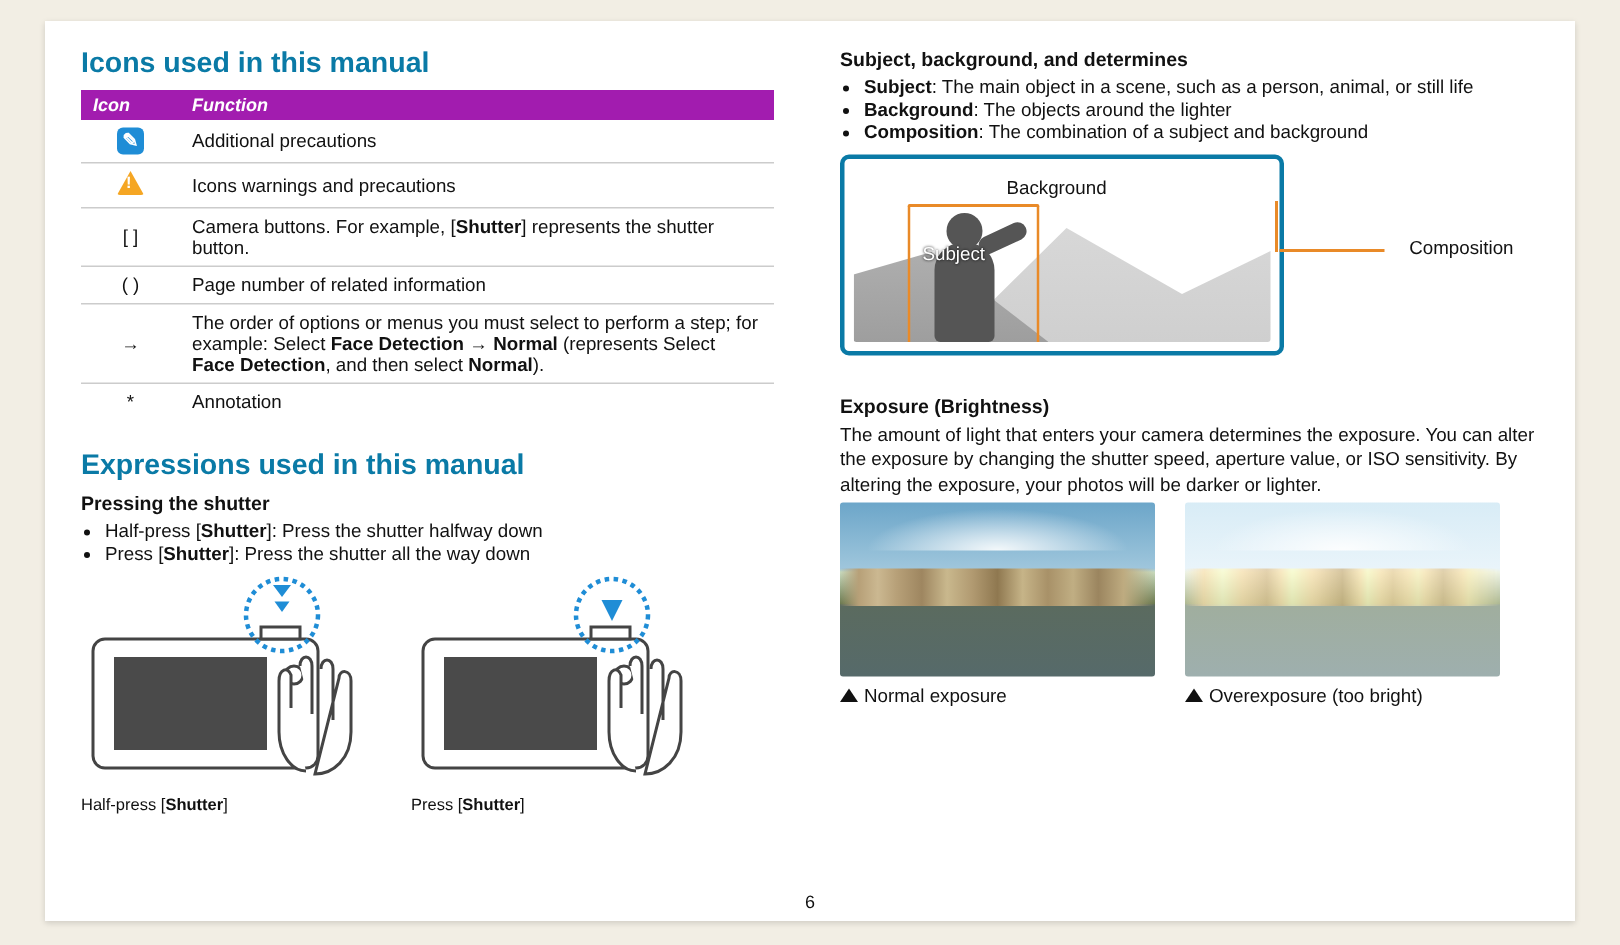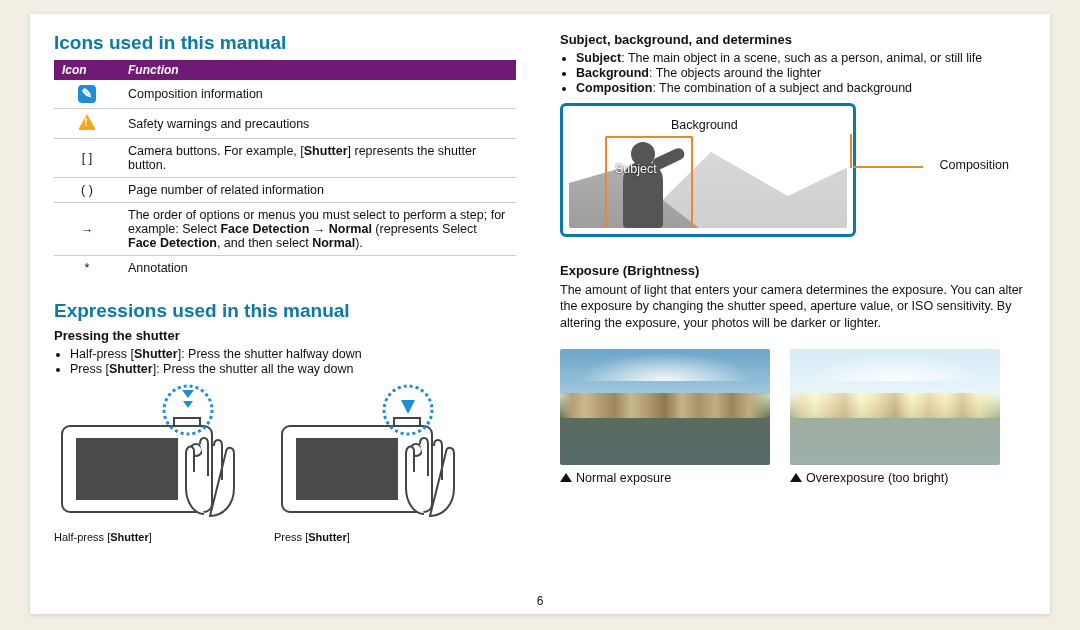--- a/index.html
+++ b/index.html
@@ -18,21 +18,21 @@
   }
   .col { padding:18px 22px 12px 22px; box-sizing:border-box; }
   .col-left { width:508px;padding-left:24px; }
   .col-right { width:508px; }
   h2.section {
     color:#0a7aa6; font-weight:700; font-size:19px;
     margin:0 0 6px 0;
   }
   table.icons { width:100%; border-collapse:collapse; font-size:12.5px; }
   table.icons th {
-    background:#701a75; color:#fff; font-weight:700; font-style:italic;
+    background:#a21caf; color:#fff; font-weight:700; font-style:italic;
     text-align:left; padding:3px 8px; border:none; font-size:12px;
   }
   table.icons td {
     border-bottom:1px solid #ccc; padding:5px 8px; vertical-align:middle;
   }
   table.icons tr:last-child td { border-bottom:none; }
   .ic-col { width:50px; text-align:center; }
   .ic-box {
     display:inline-block; width:18px; height:18px; border-radius:4px;
     text-align:center; line-height:18px; font-weight:700; color:#fff;
@@ -113,21 +113,21 @@
     position:absolute; right:-70px; top:60px; width:70px; height:0;
     border-top:2px solid #e98a28;
   }
   .comp-line::before {
     content:""; position:absolute; left:-3px; top:-34px; width:0; height:34px;
     border-left:2px solid #e98a28;
   }
   .comp-label {
     position:absolute; right:-156px; top:52px; font-size:12.5px;
   }
-  .expo-row { display:flex; gap:20px; margin-top:18px; }
+  .expo-row { display:flex; gap:20px; margin-top:4px; }
   .expo-block { width:210px; }
   .photo {
     width:210px; height:116px; border-radius:2px; overflow:hidden;
     position:relative;
   }
   .photo.normal { 
     background:linear-gradient(#6ca6c9 0%,#9fc6dc 38%,#c7d9bd 40%,#6b7a50 58%,#5b6b5f 59%,#566a6a 100%);
   }
   .photo.normal::before, .photo.over::before {
     content:""; position:absolute; left:0; right:0; top:38%; height:22%;
@@ -163,25 +163,25 @@
   <div class="col col-left">
     <h2 class="section">Icons used in this manual</h2>
     <table class="icons">
       <tbody>
           <tr>
         <th class="ic-col">Icon</th>
         <th>Function</th>
       </tr>
       <tr>
         <td class="ic-col"><span class="ic-box ic-info"></span></td>
-        <td>Composition information</td>
+        <td>Additional precautions</td>
       </tr>
       <tr>
         <td class="ic-col"><span class="ic-warn"></span></td>
-        <td>Safety warnings and precautions</td>
+        <td>Icons warnings and precautions</td>
       </tr>
       <tr>
         <td class="ic-col">[  ]</td>
         <td>
           <span>Camera buttons. For example, [</span><b>Shutter</b><span>] represents the shutter button.</span>
         </td>
       </tr>
       <tr>
         <td class="ic-col">(  )</td>
         <td>Page number of related information</td>

